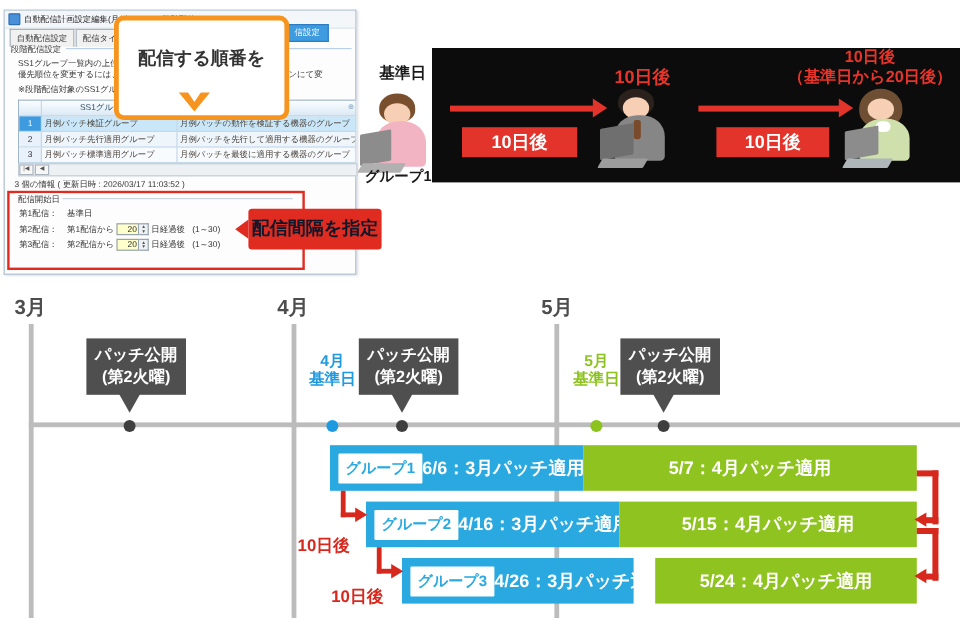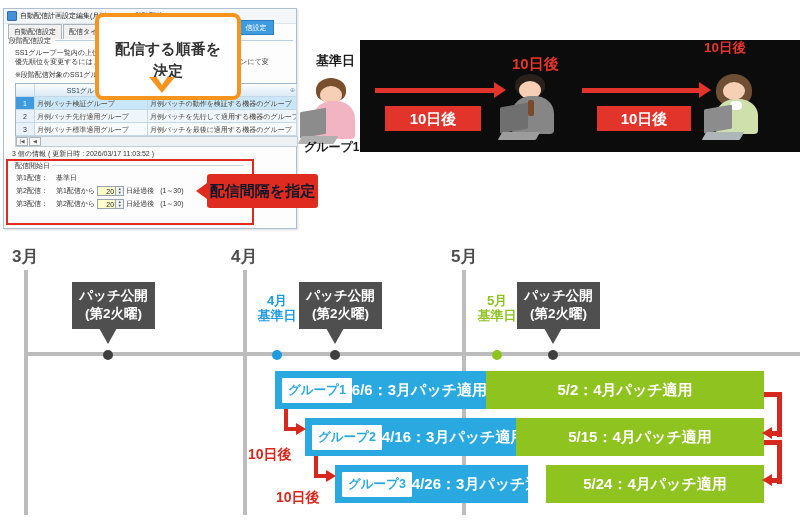--- a/index.html
+++ b/index.html
@@ -190,21 +190,20 @@
           <span>▼</span>
         </span>
       </span>
       <span>日経過後</span>
       <span style="margin-left:6px;">(1～30)</span>
     </div>
   </div>
 
   <div id="callout-order" class="abs">
     <div>配信する順番を</div>
-    <div>決定</div>
   </div>
   <div id="callout-order-tri-o" class="abs"></div>
   <div id="callout-order-tri-i" class="abs"></div>
   <div id="callout-interval" class="abs nowrap">配信間隔を指定</div>
   <div id="callout-interval-tri" class="abs"></div>
 
   <div id="banner" class="abs"></div>
 
   <div class="abs blk-txt nowrap" style="left:316px;top:52px;font-size:13px;">基準日</div>
 
@@ -229,20 +228,21 @@
     <div class="p-tie" style="left:28px;top:26px;width:6px;height:16px;background:#7a4b2a;border-radius:2px;"></div>
     <div class="p-lap" style="left:0;top:31px;width:28px;height:26px;background:#6f6f6f;transform:skewY(-10deg);"></div>
     <div class="p-base" style="left:0;top:58px;width:38px;height:8px;background:#9c9c9c;transform:skewX(-30deg);"></div>
   </div>
 
   <div class="abs red-arrow" style="left:582px;top:88px;width:118px;"></div>
   <div class="abs red-box" style="left:597px;top:106px;width:94px;height:25px;">10日後</div>
 
   <div class="abs red-txt nowrap" style="left:650px;top:40px;width:150px;font-size:13.5px;text-align:center;line-height:1.15;">
     <div>10日後</div>
+    <div>（基準日から20日後）</div>
   </div>
 
   <div class="person" style="left:704px;top:74px;width:66px;height:72px;">
     <div class="p-hair" style="left:12px;top:0;width:36px;height:32px;background:#6e4f33;"></div>
     <div class="p-face" style="left:19px;top:8px;width:22px;height:18px;"></div>
     <div class="p-body" style="left:12px;top:25px;width:42px;height:35px;background:#cfe0ad;"></div>
     <div class="p-collar" style="left:26px;top:27px;width:12px;height:9px;background:#fff;border-radius:40%;"></div>
     <div class="p-lap" style="left:0;top:33px;width:28px;height:24px;background:#8c8c8c;transform:skewY(-10deg);"></div>
     <div class="p-base" style="left:0;top:58px;width:38px;height:8px;background:#aeb6ba;transform:skewX(-30deg);"></div>
   </div>
@@ -286,21 +286,21 @@
     <div>5月</div>
       <div>基準日</div>
   </div>
   <div class="abs dot" style="left:492px;top:350px;width:10px;height:10px;background:#8cc31e;"></div>
 
   <div class="abs bar bar-blue" style="left:275px;top:371px;width:211px;">
     <span class="grp-chip">グループ1</span>
     <span class="bar-label nowrap">6/6：3月パッチ適用</span>
   </div>
   <div class="abs bar bar-green" style="left:486px;top:371px;width:278px;">
-    <span class="nowrap">5/2：4月パッチ適用</span>
+    <span class="nowrap">5/7：4月パッチ適用</span>
   </div>
 
   <div class="abs bar bar-blue" style="left:305px;top:418px;width:211px;">
     <span class="grp-chip">グループ2</span>
     <span class="bar-label nowrap">4/16：3月パッチ適用</span>
   </div>
   <div class="abs bar bar-green" style="left:516px;top:418px;width:248px;">
     <span class="nowrap">5/15：4月パッチ適用</span>
   </div>
 

